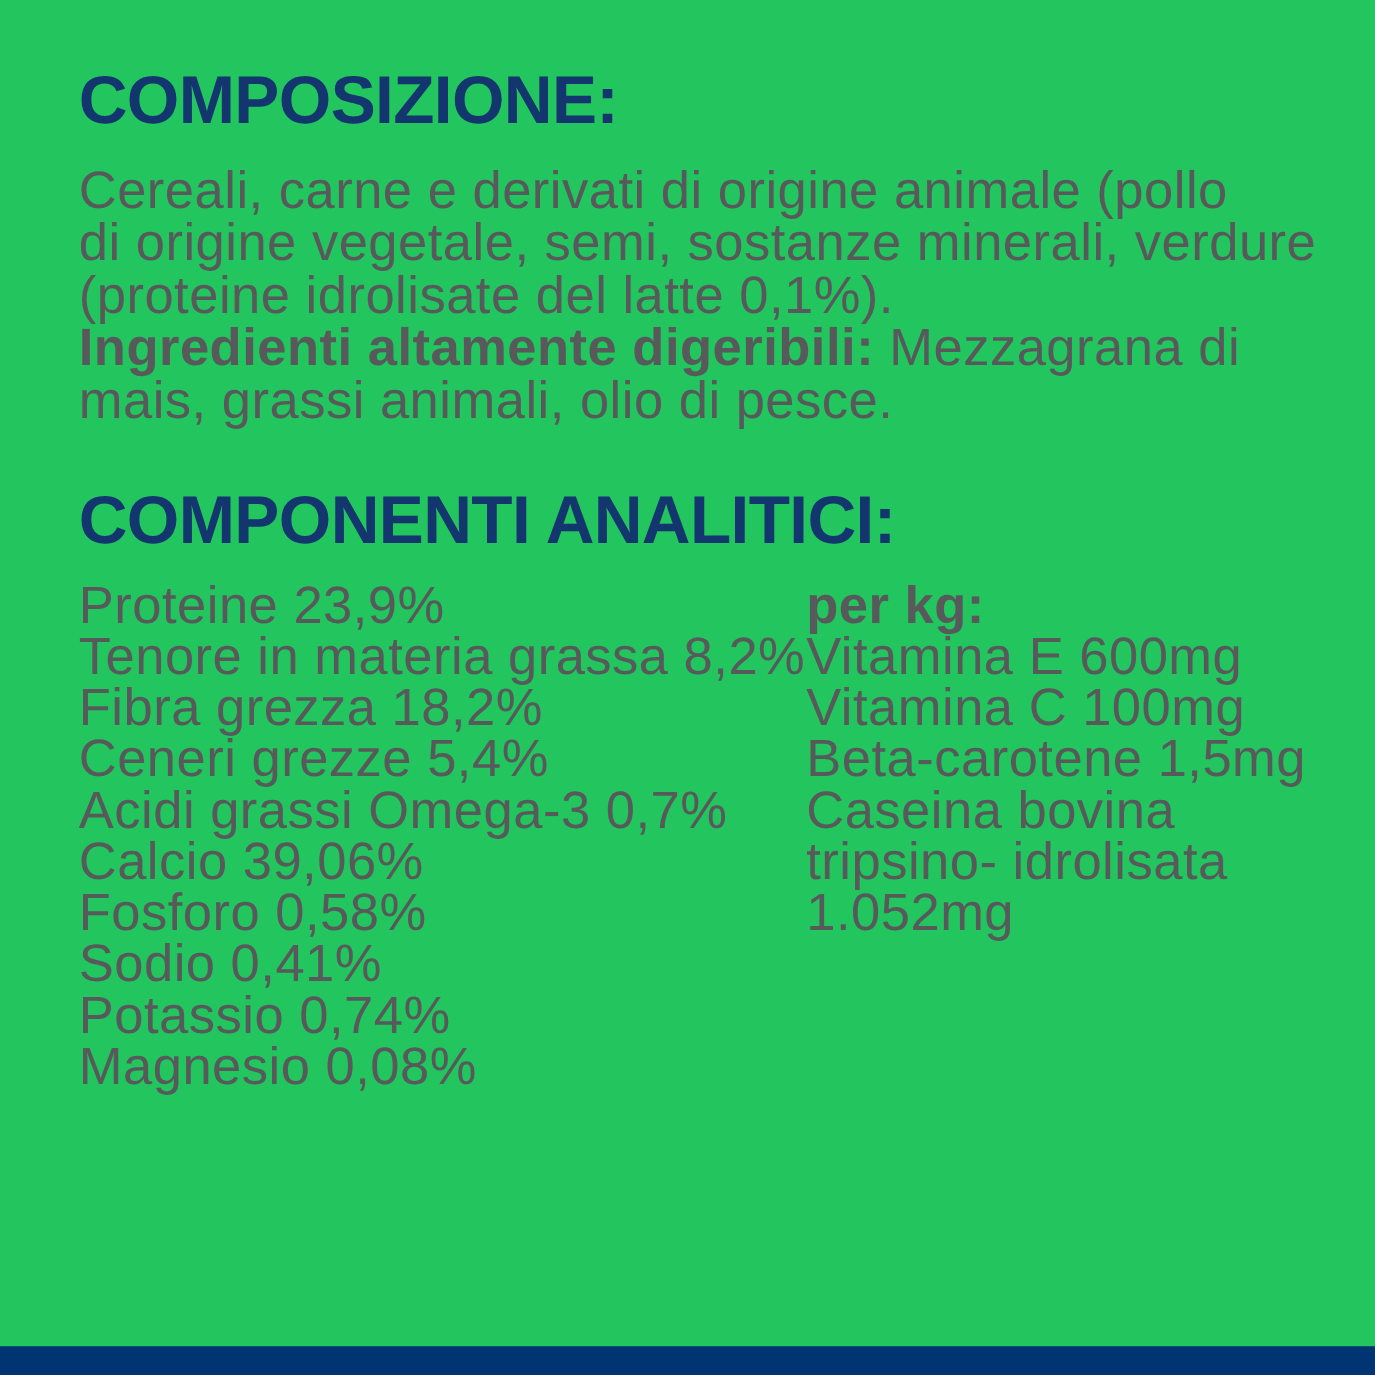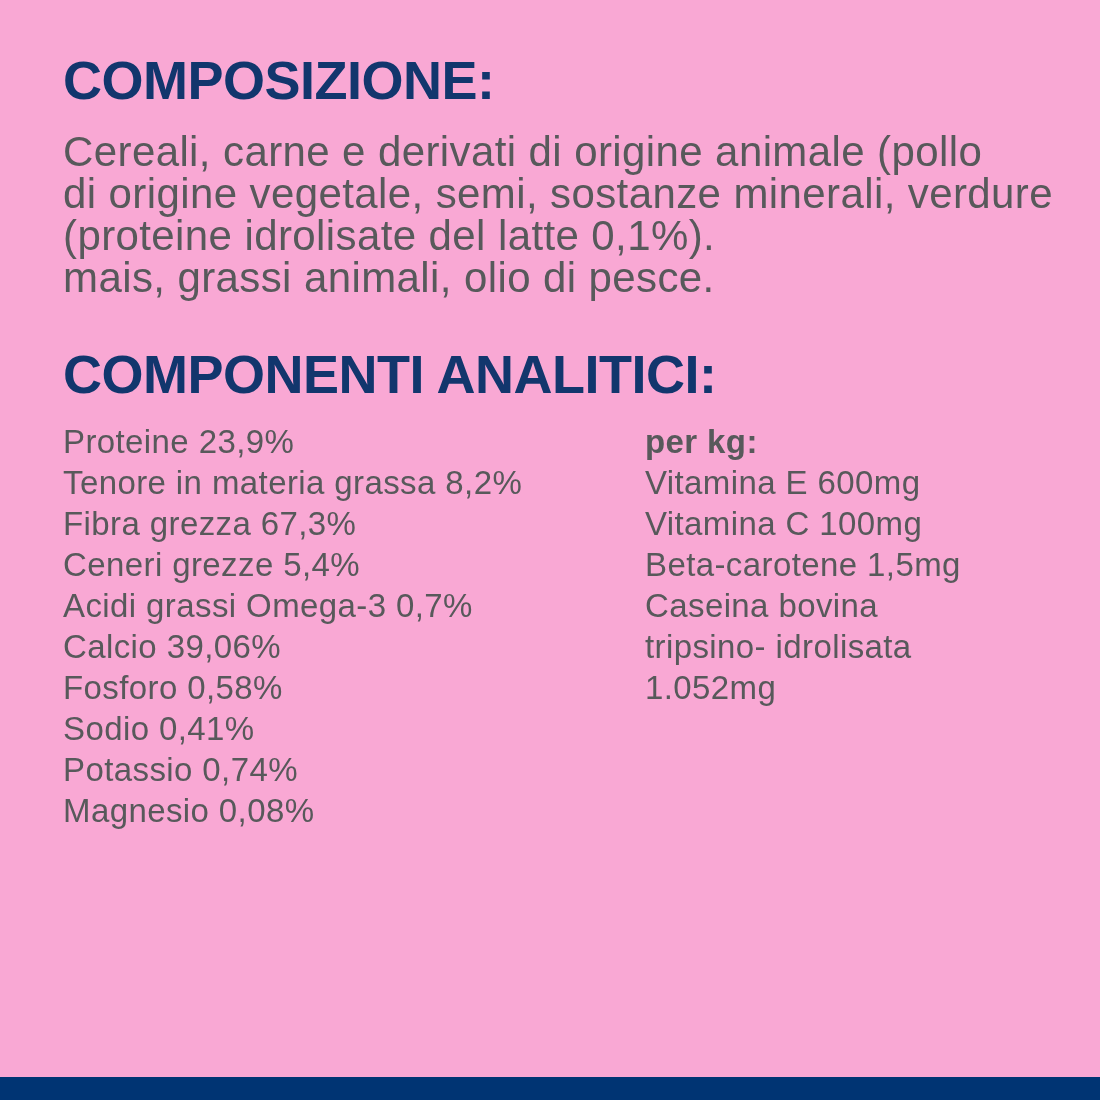--- a/index.html
+++ b/index.html
@@ -1,20 +1,20 @@
 <!DOCTYPE html>
 <html style="--heading-blue: #12366d; --text-gray: #58595b; --footer-blue: #003473;"><head>
 <meta charset="utf-8">
 <style>
   html, body { margin: 0; padding: 0; background: #ffffff; }
   .page {
     position: relative;
     width: 1100px;
     height: 1100px;
-    background: #f9a8d4;
+    background: #22c55e;
     overflow: hidden;
     font-family: "Liberation Sans", "DejaVu Sans", sans-serif;
   }
   .heading {
     color: var(--heading-blue, #12366d);
     font-size: 54px;
     line-height: 54px;
     font-weight: 700;
     letter-spacing: -0.5px;
     margin: 0;
@@ -26,21 +26,21 @@
     font-size: 42px;
     line-height: 42px;
     letter-spacing: 0.4px;
     color: var(--text-gray, #58595b);
   }
   .line { display: block; white-space: nowrap; }
   .bold { font-weight: 700; }
   .cols {
     display: flex;
     margin: 20px 0 0 63px;
-    font-size: 33px;
+    font-size: 42px;
     line-height: 41px;
     letter-spacing: 0.4px;
     color: var(--text-gray, #58595b);
   }
   .col-left  { width: 582px; flex: 0 0 auto; }
   .col-right { margin-top: 41px; }
   ul.plain { list-style: none; margin: 0; padding: 0; }
   ul.plain li { white-space: nowrap; }
   .footer-bar {
     position: absolute;
@@ -53,30 +53,31 @@
 <body>
 
 <div class="page">
 
   <h1 class="heading h-composition">COMPOSIZIONE:</h1>
 
   <p class="para">
     <span class="line">Cereali, carne e derivati di origine animale (pollo</span>
     <span class="line">di origine vegetale, semi, sostanze minerali, verdure</span>
     <span class="line">(proteine idrolisate del latte 0,1%).</span>
+    <span class="line"><span class="bold">Ingredienti altamente digeribili:</span><span> Mezzagrana di</span></span>
     <span class="line">mais, grassi animali, olio di pesce.</span>
   </p>
 
   <h2 class="heading h-analytics">COMPONENTI ANALITICI:</h2>
 
   <div class="cols">
     <ul class="plain col-left">
       <li>Proteine 23,9%</li>
       <li>Tenore in materia grassa 8,2%</li>
-      <li>Fibra grezza 67,3%</li>
+      <li>Fibra grezza 18,2%</li>
       <li>Ceneri grezze 5,4%</li>
       <li>Acidi grassi Omega-3 0,7%</li>
       <li>Calcio 39,06%</li>
       <li>Fosforo 0,58%</li>
       <li>Sodio 0,41%</li>
       <li>Potassio 0,74%</li>
       <li>Magnesio 0,08%</li>
     </ul>
     <ul class="plain col-right">
       <li class="bold">per kg:</li>

